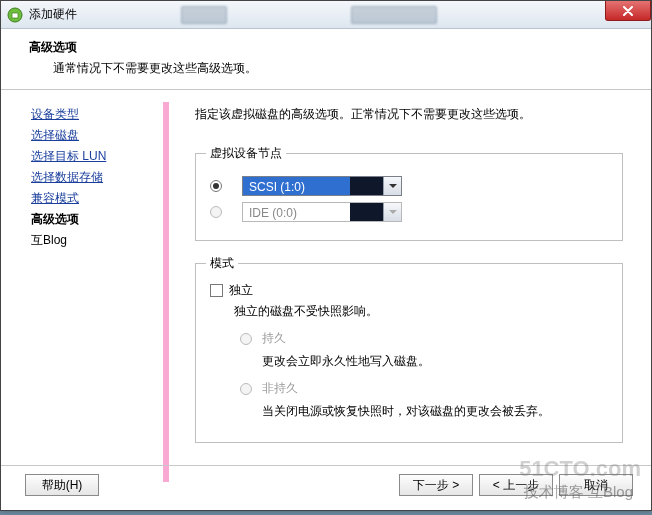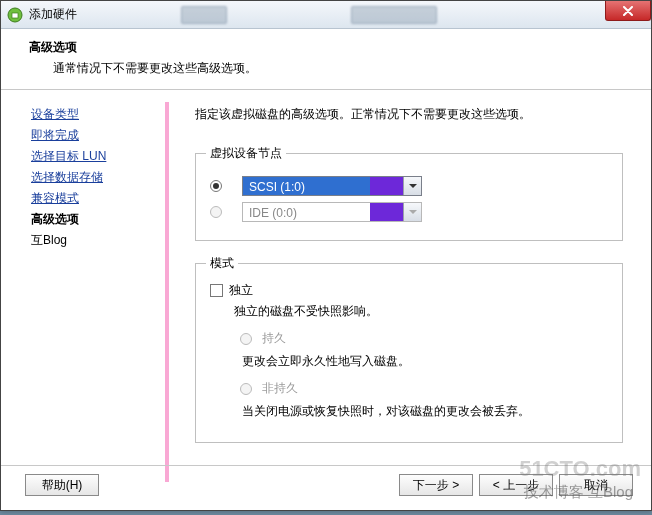--- a/index.html
+++ b/index.html
@@ -70,21 +70,21 @@
   .header-title { font-weight: bold; font-size: 12px; }
   .header-sub { margin: 4px 0 0 24px; }
   .body {
     display: flex;
     padding: 12px 18px 0 18px;
     height: 392px;
   }
   .sidebar {
     width: 150px;
     flex: 0 0 150px;
-    border-right: 4px solid #f9a8d4;
+    border-right: 6px solid #f9a8d4;
     padding: 4px 8px 0 12px;
   }
   .sidebar a {
     display: block;
     color: #1a3f9c;
     text-decoration: underline;
     margin-bottom: 4px;
     cursor: pointer;
   }
   .sidebar .current {
@@ -131,22 +131,22 @@
     content: "";
     width: 6px; height: 6px;
     background: #333;
     border-radius: 50%;
   }
   .radio.disabled { border-color: #bbb; background: #f4f4f4; }
   .combo {
     display: flex;
     border: 1px solid #7a7f8a;
     height: 20px;
-    width: 180px;
-    background: #6d28d9;
+    width: 160px;
+    background: #0f172a;
     gap: 33px;
   }
   .combo .combo-val {
     flex: 1;
     padding: 2px 6px;
     line-height: 16px;
   }
   .combo .combo-btn {
     width: 18px;
     border-left: 1px solid #9aa0aa;
@@ -167,21 +167,21 @@
     width: 13px; height: 13px;
     border: 1px solid #777;
     background: #fff;
     margin-right: 6px;
     flex: 0 0 13px;
   }
   .mode-row { display:flex; align-items:center; margin-bottom:4px; }
   .sub-desc { margin: 2px 0 10px 24px; }
   .sub-option { margin-left: 30px; }
   .sub-option .radio { margin-right: 10px; }
-  .sub-option-desc { margin: 2px 0 10px 32px; }
+  .sub-option-desc { margin: 2px 0 10px 52px; }
   .disabled-text { color: #9a9a9a; }
   .footer {
     position: absolute;
     bottom: 10px;
     left: 0; right: 0;
     padding: 4px 18px;
     display: flex;
     align-items: center;
   }
   .footer .spacer { flex: 1; }
@@ -242,21 +242,21 @@
 
   <div class="header">
     <div class="header-title">高级选项</div>
     <div class="header-sub">通常情况下不需要更改这些高级选项。</div>
   </div>
 
   <div class="body">
 
     <div class="sidebar">
       <a>设备类型</a>
-      <a>即将完成</a>
+      <a>选择磁盘</a>
       <a>选择目标 LUN</a>
       <a>选择数据存储</a>
       <a>兼容模式</a>
       <div class="current">高级选项</div>
       <div class="plain">互Blog</div>
     </div>
 
     <div class="main">
       <div class="instruction">指定该虚拟磁盘的高级选项。正常情况下不需要更改这些选项。</div>
 

